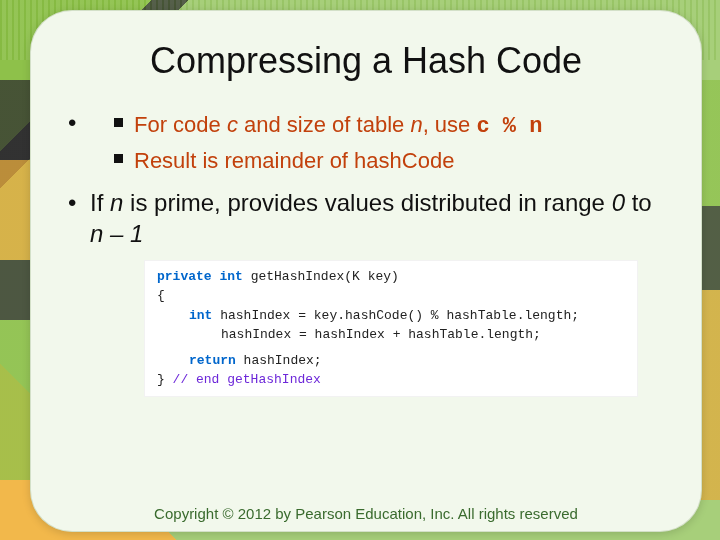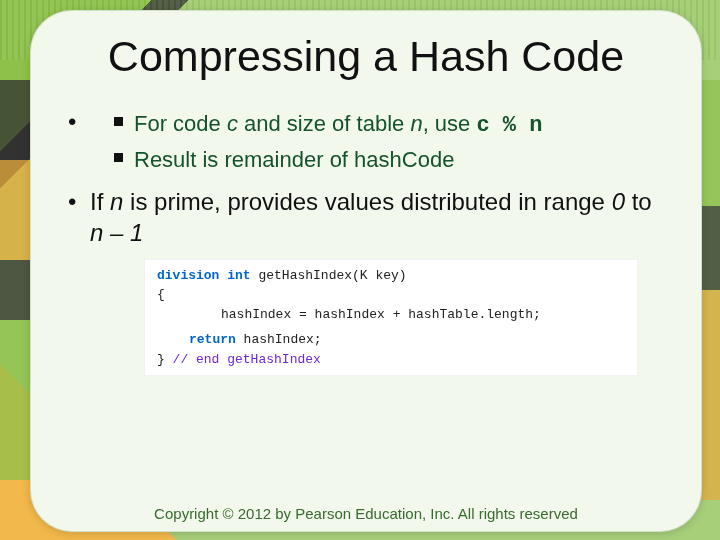--- a/index.html
+++ b/index.html
@@ -31,44 +31,44 @@
   .card {
     position: absolute;
     left: 30px; right: 18px; top: 10px; bottom: 8px;
     background: #f2f8ec;
     border-radius: 42px;
     box-shadow: 0 2px 8px rgba(0,0,0,.15), inset 0 0 0 1px rgba(120,150,90,.25);
     padding: 22px 34px 18px 34px;
   }
   .title {
     text-align: center;
-    font-size: 43px;
+    font-size: 36px;
     color: #111;
-    margin-top: 0;
+    margin-top: 8px;
     margin-bottom: 26px;
     font-weight: 400;
   }
   ul.top { list-style: none; }
   ul.top > li {
     font-size: 24px;
     color: #111;
     margin-bottom: 8px;
     padding-left: 26px;
     position: relative;
     line-height: 1.28;
   }
   ul.top > li::before {
     content: "•";
     position: absolute; left: 4px; top: 0;
     font-size: 24px; color: #111;
   }
   ul.sub { list-style: none; margin: 6px 0 10px 22px; }
   ul.sub > li {
     font-size: 22px;
-    color: #14532d;
+    color: #c2410c;
     padding-left: 22px;
     position: relative;
     line-height: 1.55;
   }
   ul.sub > li::before {
     content: "";
     position: absolute; left: 2px; top: 10px;
     width: 9px; height: 9px; background: #111;
   }
   .ital { font-style: italic; }
@@ -116,24 +116,27 @@
         <li>Result is remainder of hashCode</li>
       </ul>
     </li>
     <li>
       <span>If </span><span class="ital">n</span><span> is prime, provides values distributed in range </span><span class="ital">0</span><span> to </span><span class="ital">n</span><span class="ital"> – 1</span>
     </li>
   </ul>
 
   <div class="code-block">
     <div>
-      <span class="kw">division</span>
+      <span class="kw">private</span>
       <span class="kw">int</span><span> getHashIndex(K key)</span>
     </div>
     <div>{</div>
+    <span class="ind1">
+      <span class="kw">int</span><span> hashIndex = key.hashCode() % hashTable.length;</span>
+    </span>
     <span class="ind2">hashIndex = hashIndex + hashTable.length;</span>
     <div style="height:6px"></div>
     <span class="ind1">
       <span class="kw">return</span><span> hashIndex;</span>
     </span>
     <div>
       <span>} </span><span class="cmt">// end getHashIndex</span>
     </div>
   </div>
 

